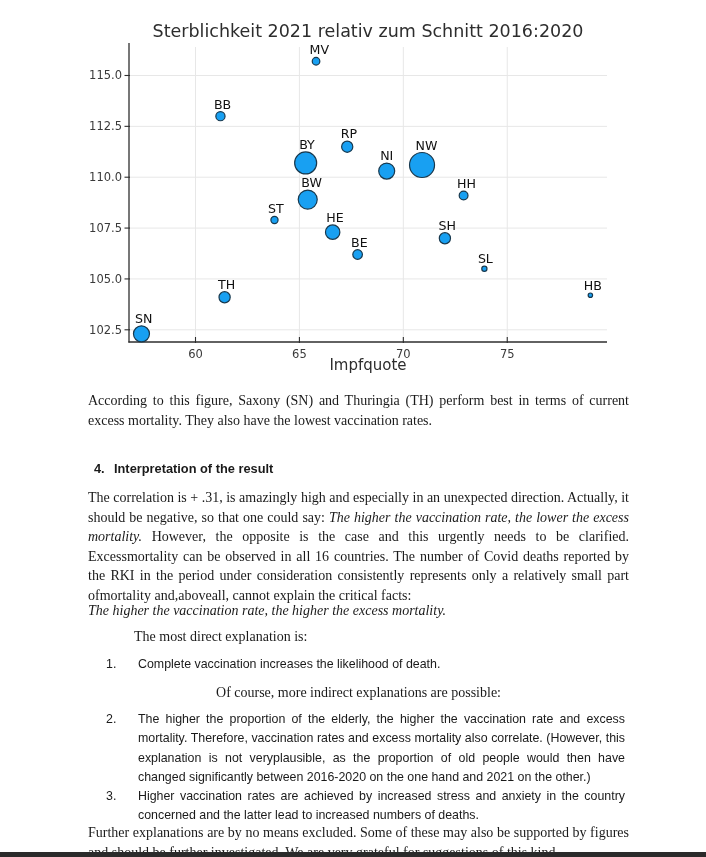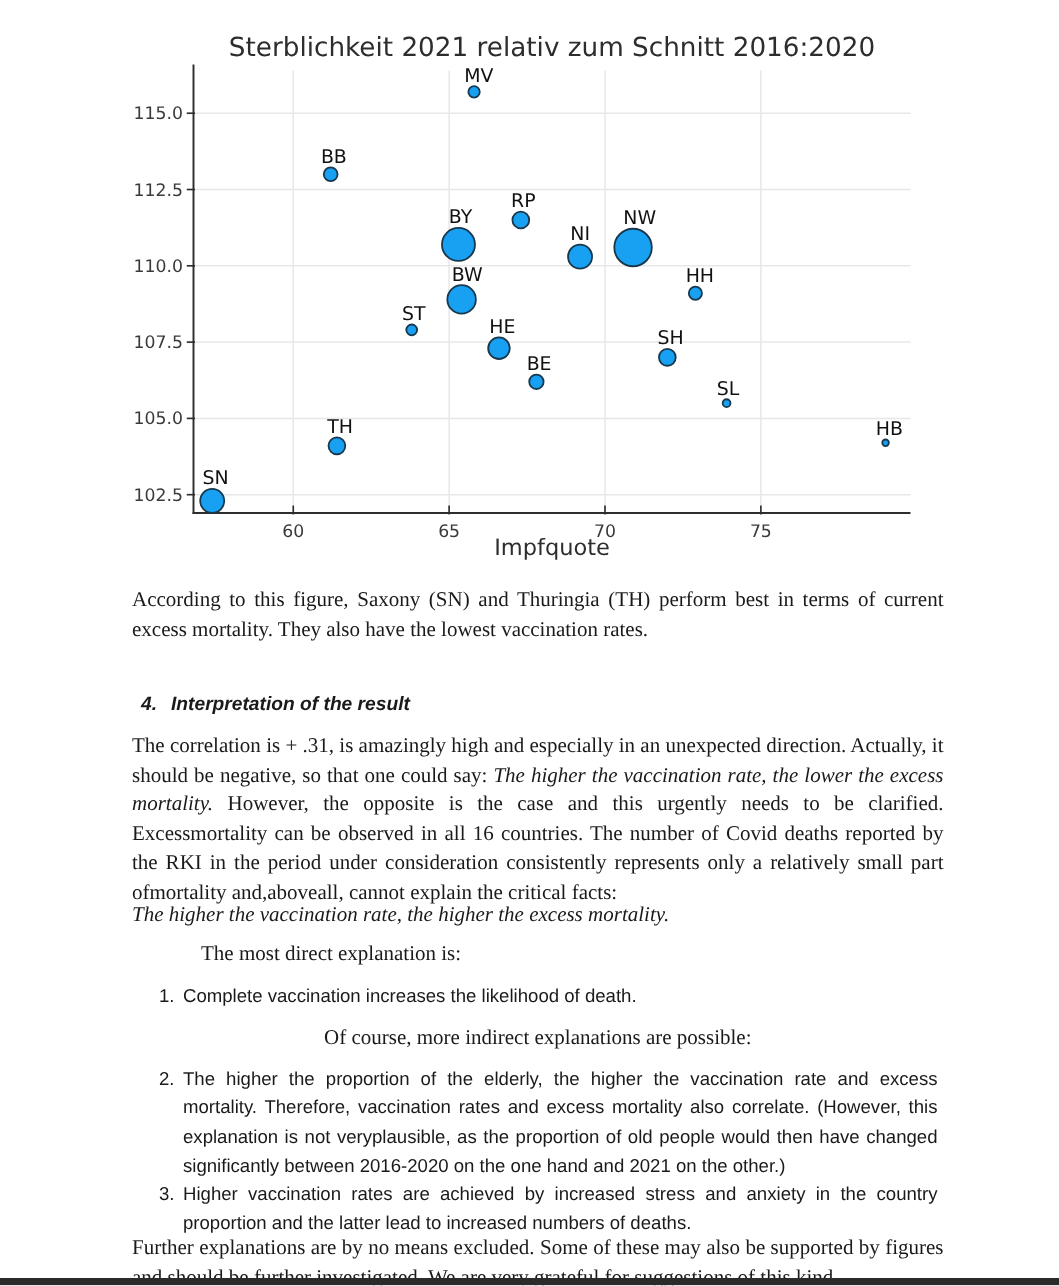--- a/index.html
+++ b/index.html
@@ -9,21 +9,21 @@
   svg text{font-family:"DejaVu Sans",sans-serif;}
   .tblock{position:absolute;left:88px;width:541px;font-size:14px;line-height:19.5px;font-family:Liberation Serif, serif;}
   .just{text-align:justify;}
   .it{font-style:italic;}
   .center-line{text-align:left;font-style:italic;}
   .heading{position:absolute;left:84px;width:541px;font-size:12.8px;font-weight:bold;}
   .hnum{display:inline-block;width:30px;padding-left:10px;box-sizing:border-box;}
   .olist{position:absolute;left:84px;width:541px;font-size:12.4px;line-height:19.3px;}
   .li{display:flex;}
   .li .num{flex:0 0 38px;padding-left:22px;box-sizing:border-box;}
-  .li .litext{flex:1 1 auto;text-align:justify;}
+  .li .litext{flex:1 1 auto;text-align:justify;margin-left:16px;}
   .bottom-bar{position:absolute;left:0;bottom:0;width:706px;height:5px;background:#2b2b2b;}
 </style>
 </head>
 <body>
 
 <div class="page">
 
   <div class="chart-wrap">
     <svg id="chart" width="706" height="382" viewBox="0 0 706 382">
         <line x1="195.504347826087" y1="47" x2="195.504347826087" y2="342" stroke="#e7e7e7" stroke-width="1"></line>
@@ -92,21 +92,21 @@
         <text x="583.8739130434783" y="290.0068965517242" font-size="12.6" font-weight="500" fill="#111">HB</text>
         <text x="218.10000000000002" y="288.64137931034503" font-size="12.6" font-weight="500" fill="#111">TH</text>
         <text x="134.96956521739133" y="322.86206896551744" font-size="12.6" font-weight="500" fill="#111">SN</text>
       </svg>
   </div>
 
   <div class="tblock just" style="top:391px;">
     <span>According to this figure, Saxony (SN) and Thuringia (TH) perform best in terms of current excess mortality. They also have the lowest vaccination rates.</span>
   </div>
 
-  <div class="heading" style="top:461px;font-style:italic;">
+  <div class="heading" style="top:461px;">
     <span class="hnum">4.</span><span>Interpretation of the result</span>
   </div>
 
   <div class="tblock just" style="top:488px;">
     <span>The correlation is + .31, is amazingly high and especially in an unexpected direction. Actually, it should be negative, so that one could say: </span><span class="it">The higher the vaccination rate, the lower the excess mortality.</span><span> However, the opposite is the case and this urgently needs to be clarified. Excessmortality can be observed in all 16 countries. The number of Covid deaths reported by the RKI in the period under consideration consistently represents only a relatively small part ofmortality and,aboveall, cannot explain the critical facts:</span>
   </div>
 
   <div class="tblock center-line" style="top:601px;">
     <span>The higher the vaccination rate, the higher the excess mortality.</span>
   </div>
@@ -126,21 +126,21 @@
     <span>Of course, more indirect explanations are possible:</span>
   </div>
 
   <div class="olist" style="top:710px;">
     <div class="li">
       <span class="num">2.</span>
       <div class="litext">The higher the proportion of the elderly, the higher the vaccination rate and excess mortality. Therefore, vaccination rates and excess mortality also correlate. (However, this explanation is not veryplausible, as the proportion of old people would then have changed significantly between 2016-2020 on the one hand and 2021 on the other.)</div>
     </div>
     <div class="li">
       <span class="num">3.</span>
-      <div class="litext">Higher vaccination rates are achieved by increased stress and anxiety in the country proportion and the latter lead to increased numbers of deaths.</div>
+      <div class="litext">Higher vaccination rates are achieved by increased stress and anxiety in the country concerned and the latter lead to increased numbers of deaths.</div>
     </div>
   </div>
 
   <div class="tblock just" style="top:823px;">
     <span>Further explanations are by no means excluded. Some of these may also be supported by figures and should be further investigated. We are very grateful for suggestions of this kind.</span>
   </div>
 
   <div class="bottom-bar"></div>
 </div>
 

